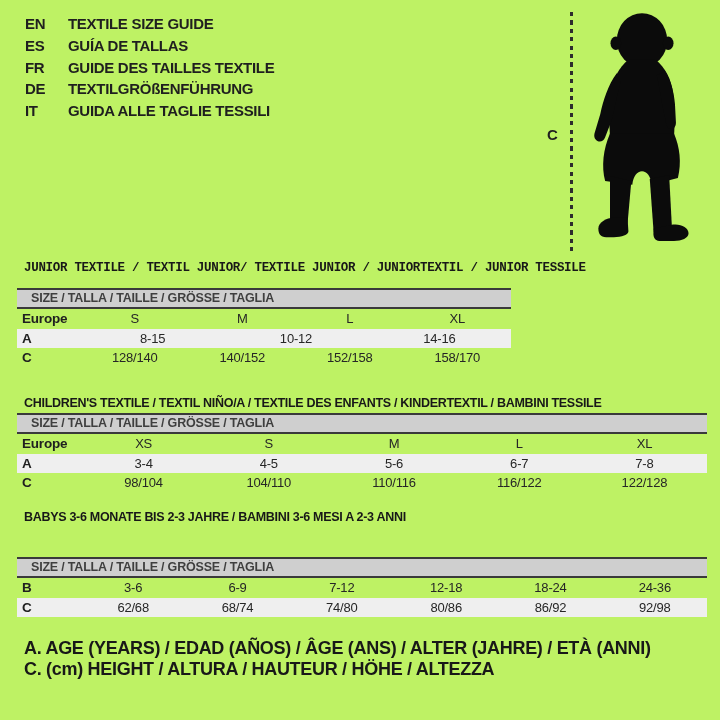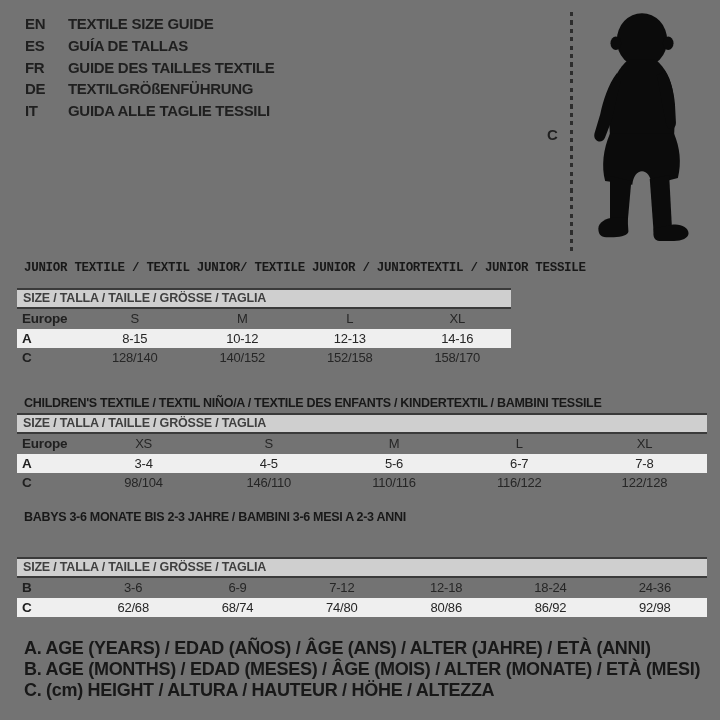--- a/index.html
+++ b/index.html
@@ -1,18 +1,18 @@
 <!DOCTYPE html>
 <html><head>
 <meta charset="utf-8">
 <title>Textile Size Guide</title>
 <style>
   html,body { margin:0; padding:0; background:#ffffff; }
   .page {
-    position:relative; width:720px; height:720px; background:#737373;
+    position:relative; width:720px; height:720px; background:#bef264;
     font-family:"Liberation Sans", sans-serif; color:#1f1f1f;
     overflow:hidden; letter-spacing:-0.2px;
   }
 
   
   .lang-list { position:absolute; left:25px; top:13px; }
   .lang-row  { display:flex; line-height:21.8px; font-size:15px; font-weight:700; letter-spacing:-0.3px; }
   .lang-code { width:43px; }
 
   
@@ -23,21 +23,21 @@
   .c-label { position:absolute; left:547px; top:126px; font-size:15px; font-weight:700; }
   .silhouette { position:absolute; left:578px; top:9px; }
 
   
   .section-heading {
     position:absolute; left:24px; font-size:12.5px; font-weight:700;
     line-height:22px; letter-spacing:-0.3px; white-space:nowrap; color:#181818;
   }
   .size-table { position:absolute; left:17px; }
   .size-bar {
-    box-sizing:border-box; height:21px; line-height:16.5px; padding-left:6px;
+    box-sizing:border-box; height:21px; line-height:16.5px; padding-left:14px;
     background:#cfcfcf; border-top:2px solid #3a3a3a; border-bottom:2px solid #3a3a3a;
     font-size:12.5px; font-weight:700; color:#3f3f3f; letter-spacing:-0.2px;
   }
   .t-row { display:flex; height:19.5px; line-height:19.5px; font-size:13px; color:#262626; }
   .t-row.shaded { background:#efefef; }
   .t-label { width:64px; padding-left:5px; box-sizing:border-box; font-size:13.5px; color:#202020;font-weight:bold; }
   .t-cell { flex:1; text-align:center; }
 
   
   .footnotes { position:absolute; left:24px; top:638px; }
@@ -103,21 +103,20 @@
           <span class="t-label">Europe</span>
           <span class="t-cell">S</span>
           <span class="t-cell">M</span>
           <span class="t-cell">L</span>
           <span class="t-cell">XL</span>
         </div>
         <div class="t-row shaded">
           <span class="t-label">A</span>
           <span class="t-cell">8-15</span>
           <span class="t-cell">10-12</span>
-          <span class="t-cell">12-13</span>
           <span class="t-cell">14-16</span>
         </div>
         <div class="t-row">
           <span class="t-label">C</span>
           <span class="t-cell">128/140</span>
           <span class="t-cell">140/152</span>
           <span class="t-cell">152/158</span>
           <span class="t-cell">158/170</span>
         </div>
       </div>
@@ -138,21 +137,21 @@
           <span class="t-label">A</span>
           <span class="t-cell">3-4</span>
           <span class="t-cell">4-5</span>
           <span class="t-cell">5-6</span>
           <span class="t-cell">6-7</span>
           <span class="t-cell">7-8</span>
         </div>
         <div class="t-row">
           <span class="t-label">C</span>
           <span class="t-cell">98/104</span>
-          <span class="t-cell">146/110</span>
+          <span class="t-cell">104/110</span>
           <span class="t-cell">110/116</span>
           <span class="t-cell">116/122</span>
           <span class="t-cell">122/128</span>
         </div>
       </div>
       <div class="section-heading" style="top: 506px;">
         <div class="heading-line">BABYS 3-6 MONATE BIS 2-3 JAHRE / BAMBINI 3-6 MESI A 2-3 ANNI</div>
       </div>
       <div class="size-table" style="top: 557px; width: 690px;">
         <div class="size-bar">SIZE / TALLA / TAILLE / GRÖSSE / TAGLIA</div>
@@ -172,17 +171,16 @@
           <span class="t-cell">74/80</span>
           <span class="t-cell">80/86</span>
           <span class="t-cell">86/92</span>
           <span class="t-cell">92/98</span>
         </div>
       </div>
     </div>
 
   <div class="footnotes" id="footnotes">
       <div class="footnote-line">A. AGE (YEARS) / EDAD (AÑOS) / ÂGE (ANS) / ALTER (JAHRE) / ETÀ (ANNI)</div>
-      <div class="footnote-line">B. AGE (MONTHS) / EDAD (MESES) / ÂGE (MOIS) / ALTER (MONATE) / ETÀ (MESI)</div>
       <div class="footnote-line">C. (cm) HEIGHT / ALTURA / HAUTEUR / HÖHE / ALTEZZA</div>
     </div>
 
 </div>
 
 </body></html>

